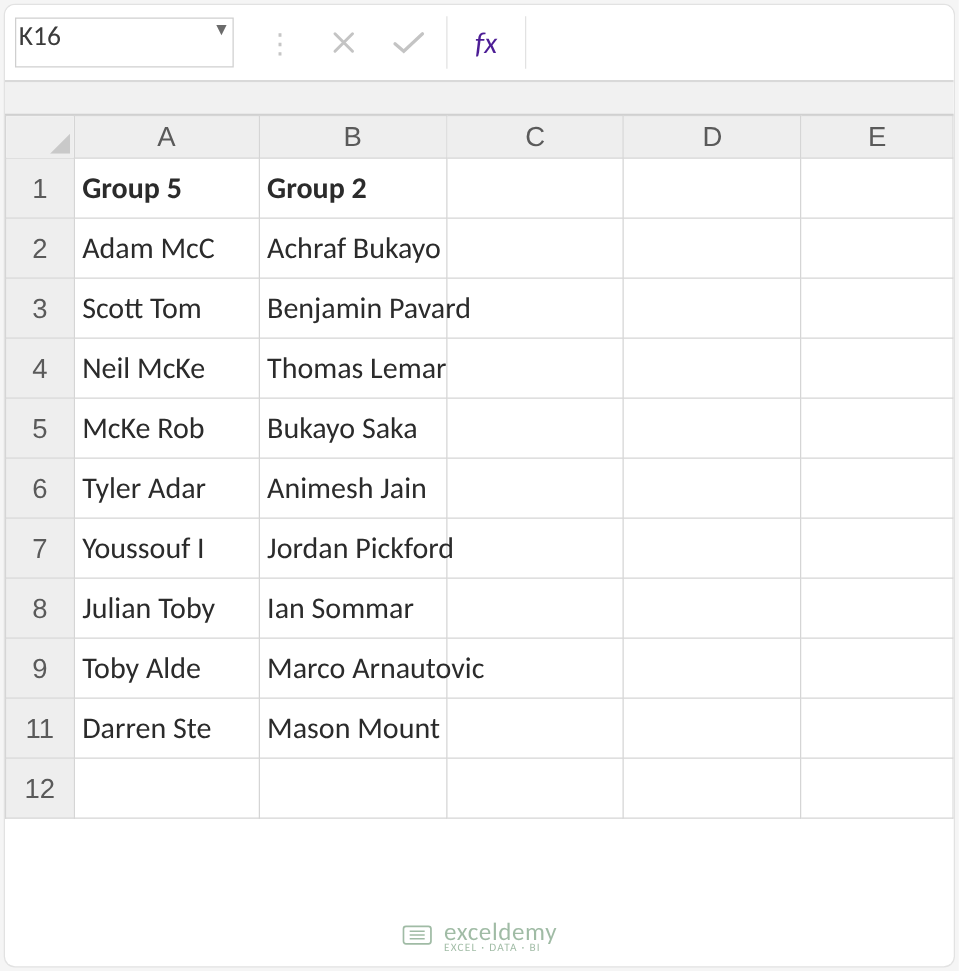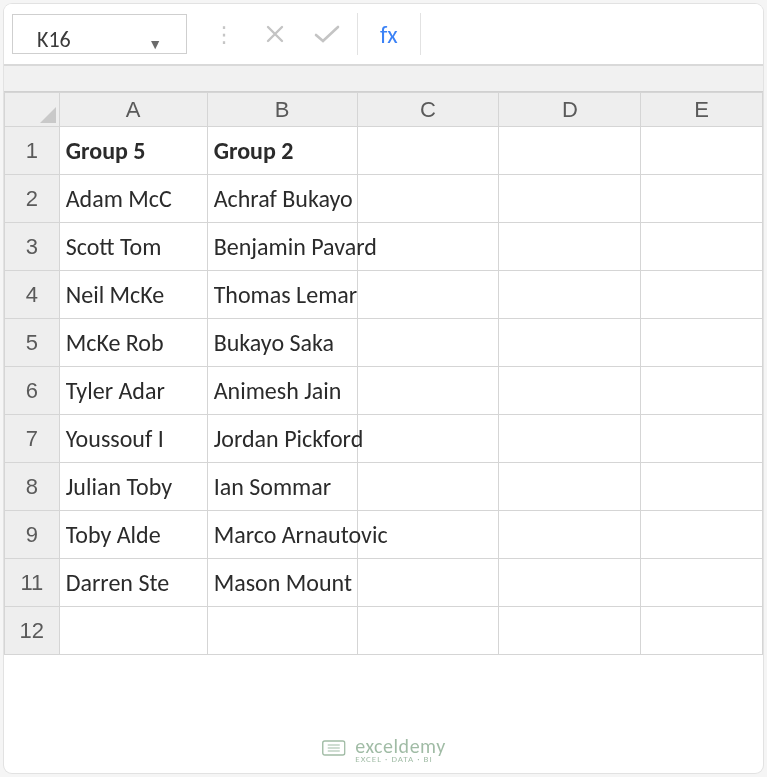--- a/index.html
+++ b/index.html
@@ -29,25 +29,25 @@
     height: 62px;
     border-bottom: 2px solid #d9d9d9;
     background: #fff;
     padding: 0 8px;
   }
   .name-box {
     width: 175px;
     height: 40px;
     border: 1px solid #cfcfcf;
     background: #fff;
-    padding: 0 24px;
+    padding: 0 2px;
     font-size: 22px;
     color: #3b3b3b;
     display: flex;
-    align-items: flex-end;
+    align-items: flex-start;
     justify-content: space-between;
   }
   .name-box-drop {
     color: #6b6b6b;
     font-size: 14px;
   }
   .sep-dots {
     margin: 0 14px 0 26px;
     color: #c6c6c6;
     font-size: 22px;
@@ -56,22 +56,23 @@
   .fb-btn {
     width: 52px;
     height: 40px;
     display: flex;
     align-items: center;
     justify-content: center;
     color: #bdbdbd;
     font-size: 26px;
   }
   .fx-label {
+    font-style: italic;
     font-size: 24px;
-    color: #3b82f6;
+    color: #4c1d95;
     padding: 0 18px;
   }
   .fb-divider {
     width: 1px;
     height: 42px;
     background: #e2e2e2;
     margin: 0 4px;
   }
   .formula-input {
     flex: 1;

